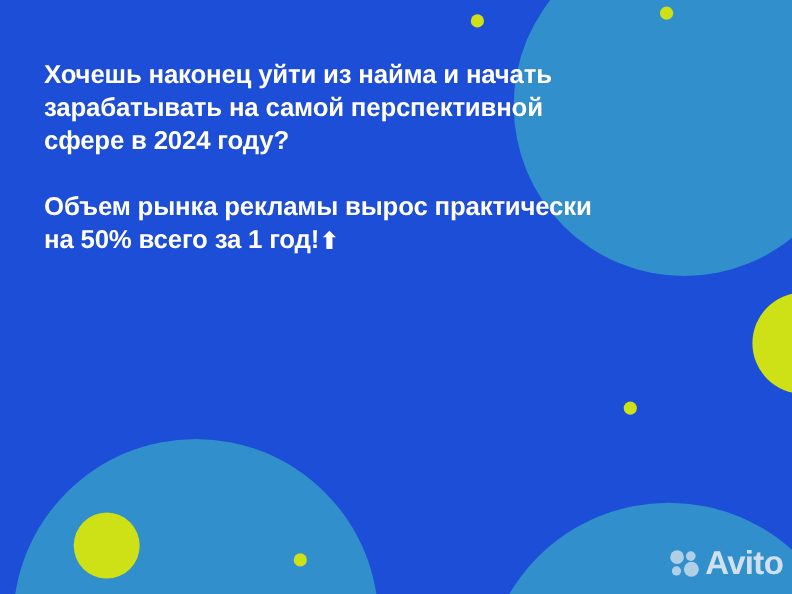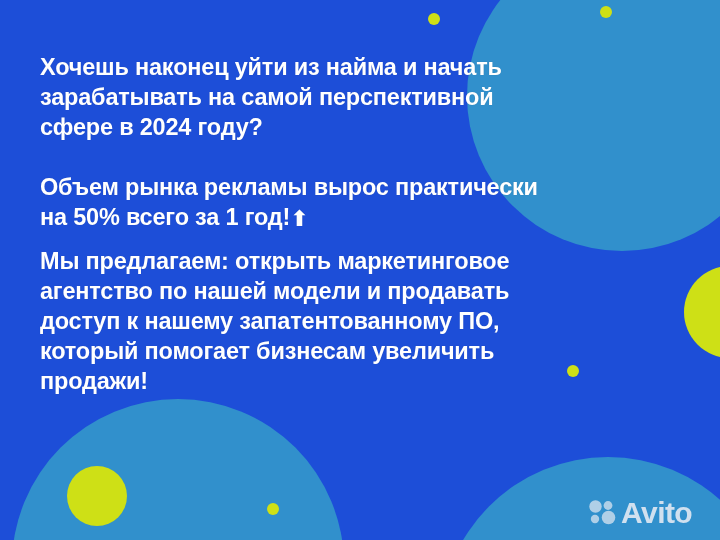--- a/index.html
+++ b/index.html
@@ -50,21 +50,21 @@
     display: inline-block;
     font-size: 22px;
     line-height: 1;
     vertical-align: -1px;
     margin-left: 0px;
   }
 
   
   .watermark {
     position: absolute;
-    right: 28px;
+    right: 8px;
     bottom: 12px;
     z-index: 6;
     display: flex;
     align-items: center;
     gap: 4px;
     opacity: 0.93;
   }
   .wm-dots { display: block; }
   .wm-text {
     color: #DDE7F2;
@@ -96,21 +96,20 @@
     <circle cx="606" cy="12" r="6" fill="#CEE016"></circle>
     <circle cx="573" cy="371" r="6" fill="#CEE016"></circle>
     <circle cx="273" cy="509" r="6" fill="#CEE016"></circle>
   </svg>
 
   <div class="copy">
     <p class="para p1">Хочешь наконец уйти из найма и начать зарабатывать на самой перспективной сфере в 2024 году?</p>
 
     <p class="para p2"><span>Объем рынка рекламы вырос практически на 50% всего за 1 год!</span><span class="arrow-up">⬆</span></p>
 
-    <p class="para p3">Мы предлагаем: открыть маркетинговое агентство по нашей модели и продавать доступ к нашему запатентованному ПО, который помогает бизнесам увеличить продажи!</p>
   </div>
 
   <div class="watermark">
     <svg class="wm-dots" width="30" height="30" viewBox="0 0 30 30">
       <circle cx="8.5" cy="8.5" r="6.2" fill="#B9D4EA"></circle>
       <circle cx="21" cy="7.5" r="4.4" fill="#B9D4EA"></circle>
       <circle cx="21.5" cy="19.5" r="6.8" fill="#B9D4EA"></circle>
       <circle cx="8" cy="21" r="4.2" fill="#B9D4EA"></circle>
     </svg>
     <span class="wm-text">Avito</span>

